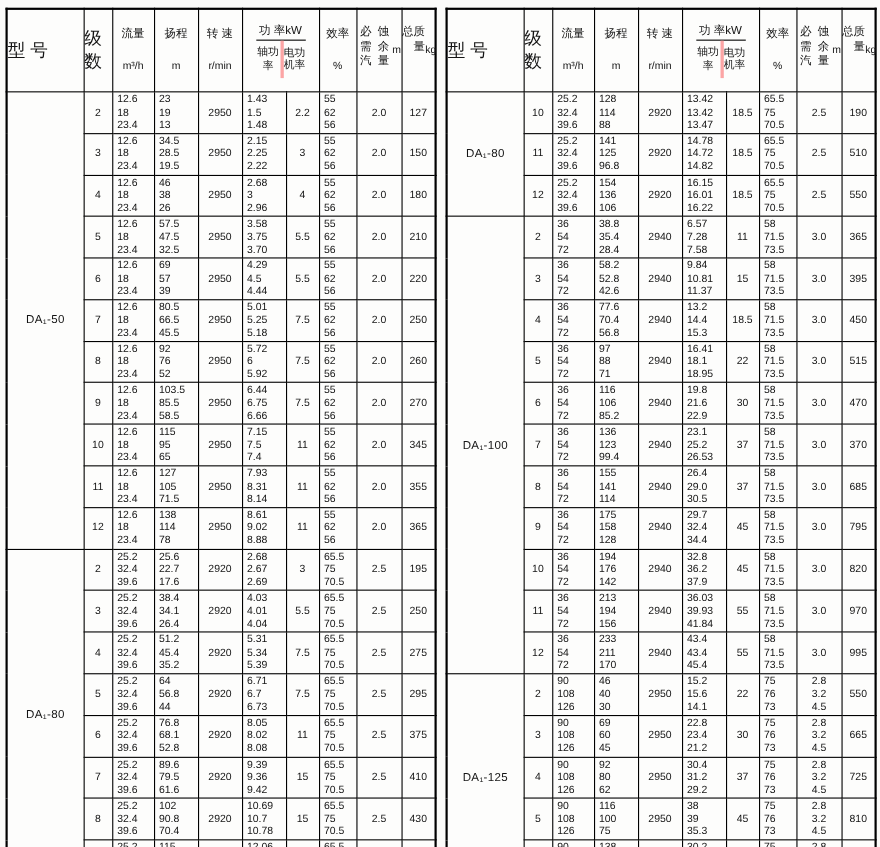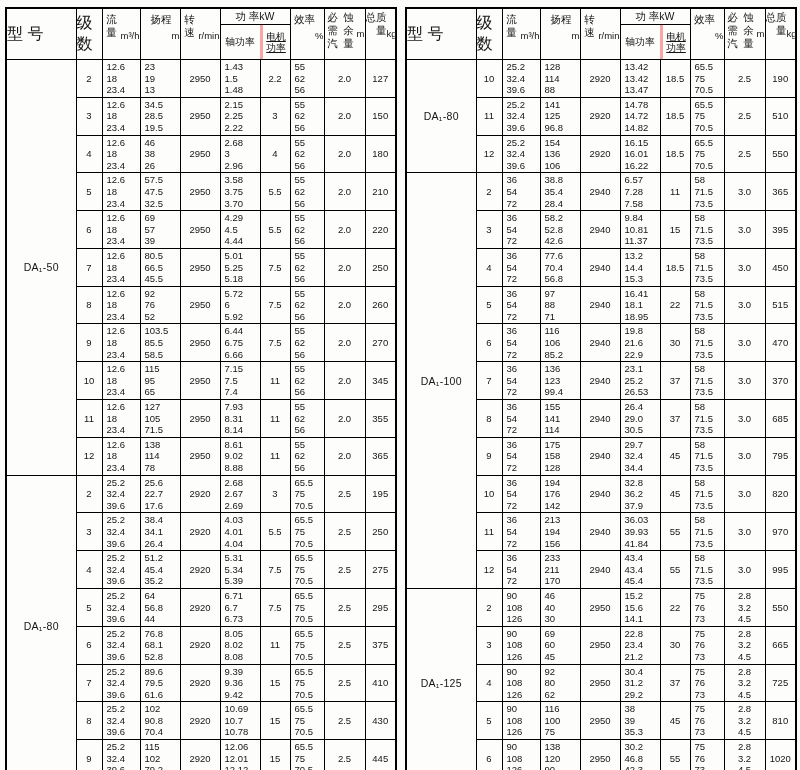--- a/index.html
+++ b/index.html
@@ -11,30 +11,30 @@
   table.spec{
     border-collapse:collapse;table-layout:fixed;width:390px;height:756px;
     border:2px solid #000;background:#fdfdfc;
   }
   col.c-model{width:70px}col.c-stage{width:26px}col.c-flow{width:38px}
   col.c-head{width:40px}col.c-speed{width:40px}col.c-shaft{width:40px}
   col.c-motor{width:30px}col.c-eff{width:34px}col.c-npsh{width:41px}
   col.c-mass{width:31px}
   th,td{border:1px solid #000;padding:0;vertical-align:middle;font-weight:normal;}
   thead th{height:50px;font-size:10.5px;}
-  .hd{display:flex;justify-content:flex-end;height:44px;padding:2px 0 1px;}
+  .hd{display:flex;flex-direction:column;justify-content:flex-start;height:44px;padding:2px 0 1px;}
   .hd3{display:flex;flex-direction:row;justify-content:space-between;height:46px;padding:1px 0;}
   .hd span,.hd3 span{display:block;text-align:center;line-height:13px;}
   .unit{font-size:9.5px;margin-top:16px;}
   .model-h,.stage-h{text-align:left;font-size:16px;}
-  .power-h{padding:0;margin-top:44px;}
+  .power-h{padding:12px;margin-top:44px;}
   .power-top{height:15px;line-height:15px;border-bottom:1px solid #000;text-align:center;font-size:10.5px;}
   .power-sub{display:flex;height:34px;}
   .power-sub .shaft{width:39px;border-right:3px solid #fca5a5;display:flex;align-items:center;justify-content:center;font-size:9.8px;}
-  .power-sub .motor{flex:1;display:flex;flex-direction:column;align-items:center;justify-content:center;font-size:9.8px;line-height:11px;text-decoration:underline;}
+  .power-sub .motor{flex:1;display:flex;align-items:center;justify-content:center;font-size:9.8px;line-height:11px;}
   tbody td{font-size:9.5px;padding:1px 0;}
   .ln{line-height:11.6px;padding-left:4px;white-space:nowrap;}
   .ln.c{text-align:center;padding-left:0;}
   td.model-cell{text-align:center;font-size:10.5px;letter-spacing:.3px;}
 </style>
 </head>
 <body>
 
 <div class="page">
 

